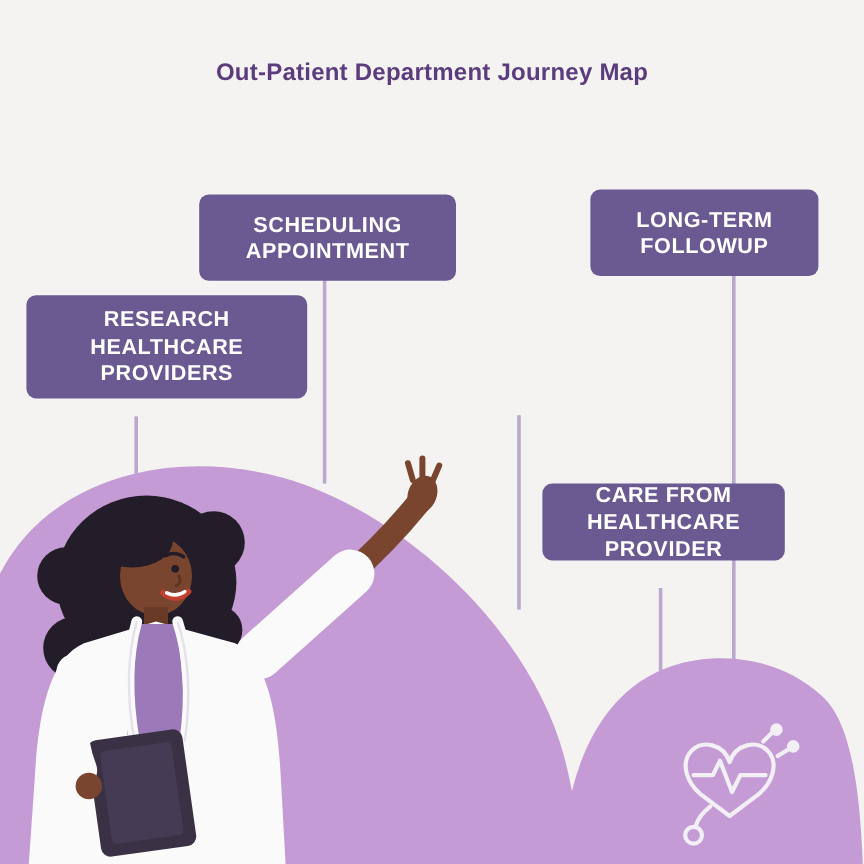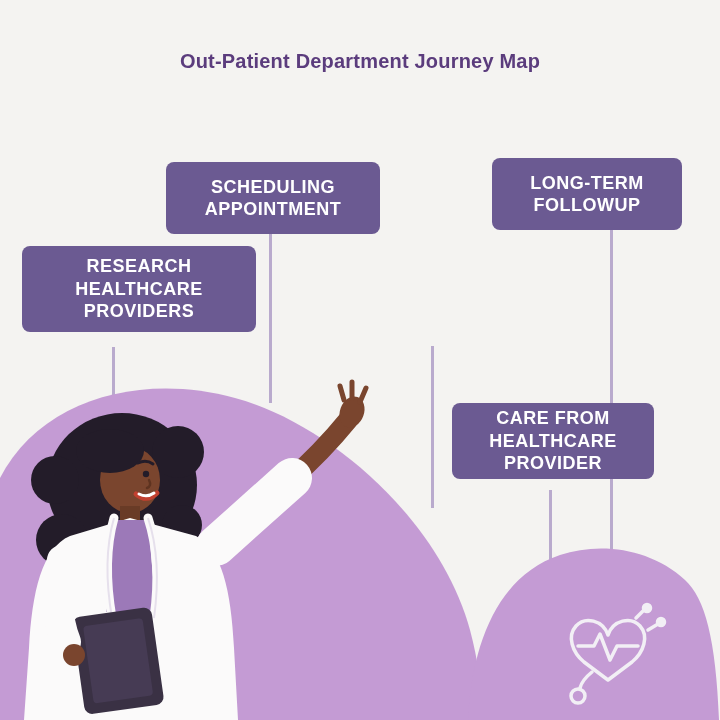--- a/index.html
+++ b/index.html
@@ -16,21 +16,21 @@
   .step {
     position:absolute; background:#6b5a92; color:#ffffff;
     border-radius:8px; display:flex; align-items:center; justify-content:center;
     text-align:center; font-weight:bold; font-size:18px; line-height:1.25;
     letter-spacing:0.5px; white-space:pre-line; z-index:3;
   }
   .step-scheduling { left:166px; top:162px; width:214px; height:72px; }
   .step-followup   { left:492px; top:158px; width:190px; height:72px; }
   .step-research   { left:10px;  top:246px; width:234px; height:86px;margin-left:12px; }
   .step-firstvisit { left:318px; top:262px; width:232px; height:85px; }
-  .step-care       { left:452px; top:403px; width:202px; height:76px; }
+  .step-care       { left:452px; top:403px; width:202px; height:64px; }
   .connector {
     position:absolute; width:3px; background:#b9aacd; z-index:1;
   }
   .conn-research   { left:112px; top:347px; height:95px; }
   .conn-scheduling { left:269px; top:233px; height:170px; }
   .conn-firstvisit { left:431px; top:346px; height:162px; }
   .conn-followup   { left:610px; top:229px; height:330px; }
   .conn-care       { left:549px; top:490px; height:88px; }
   svg.scene { position:absolute; left:0; top:0; z-index:2; }
 </style>

